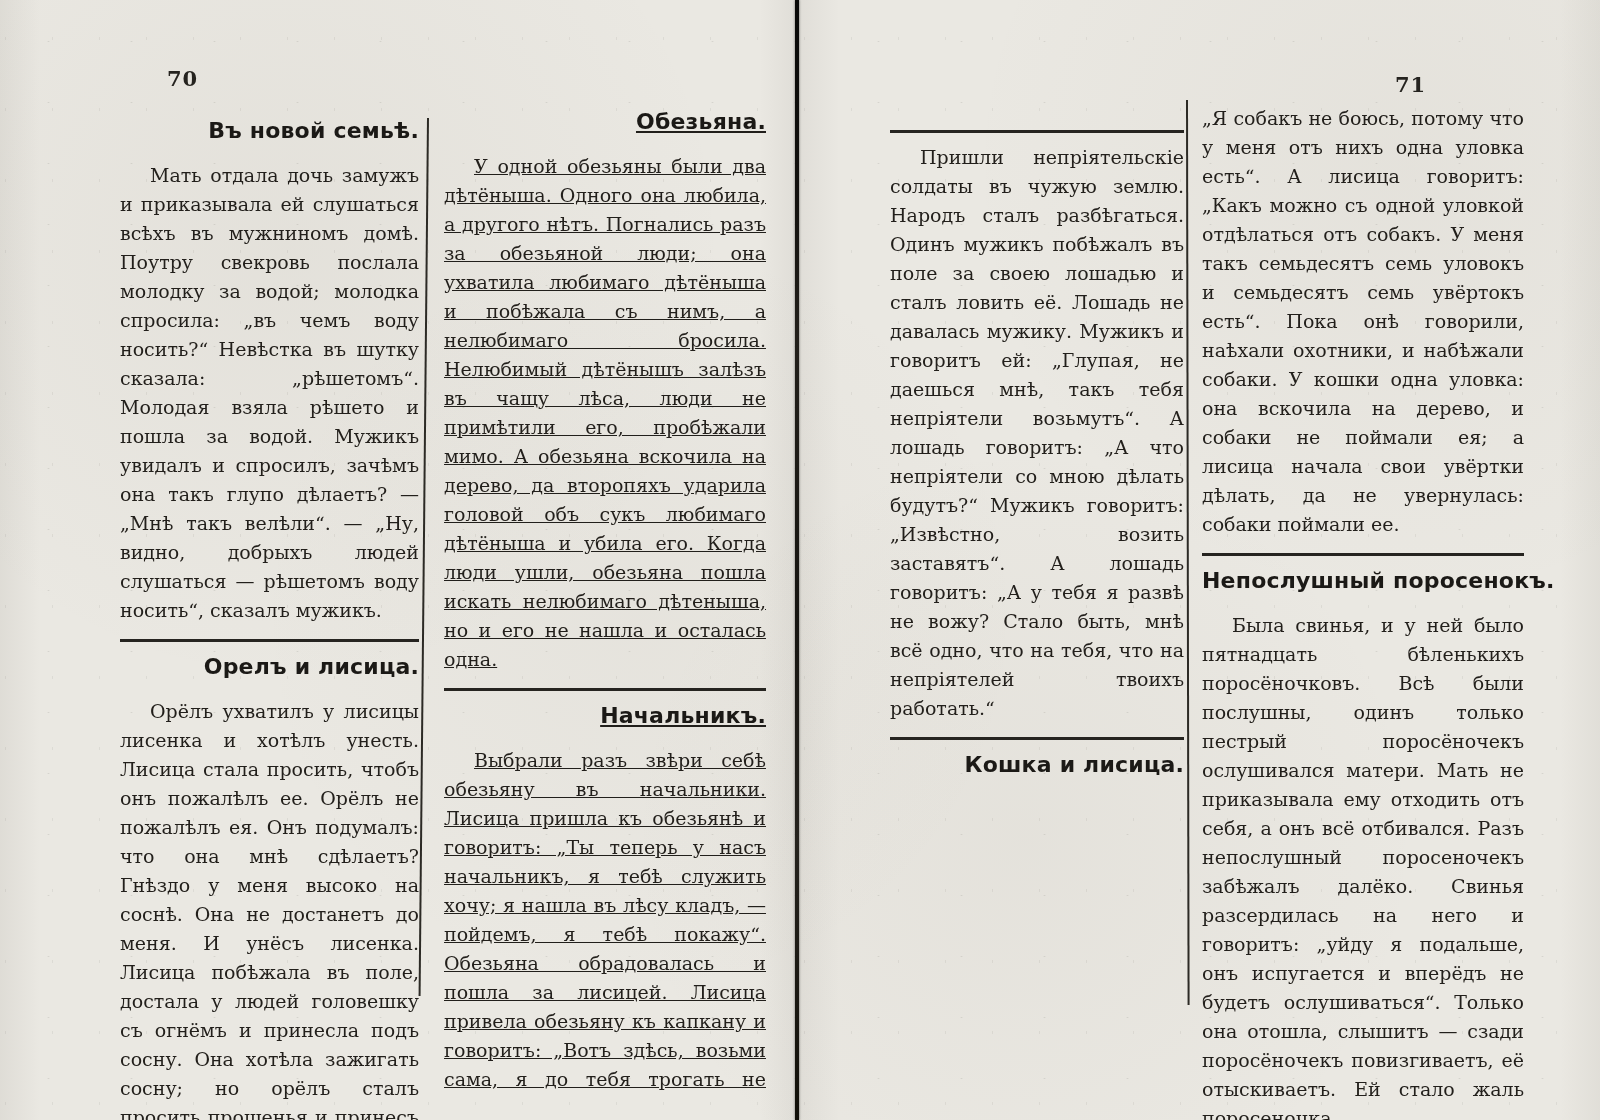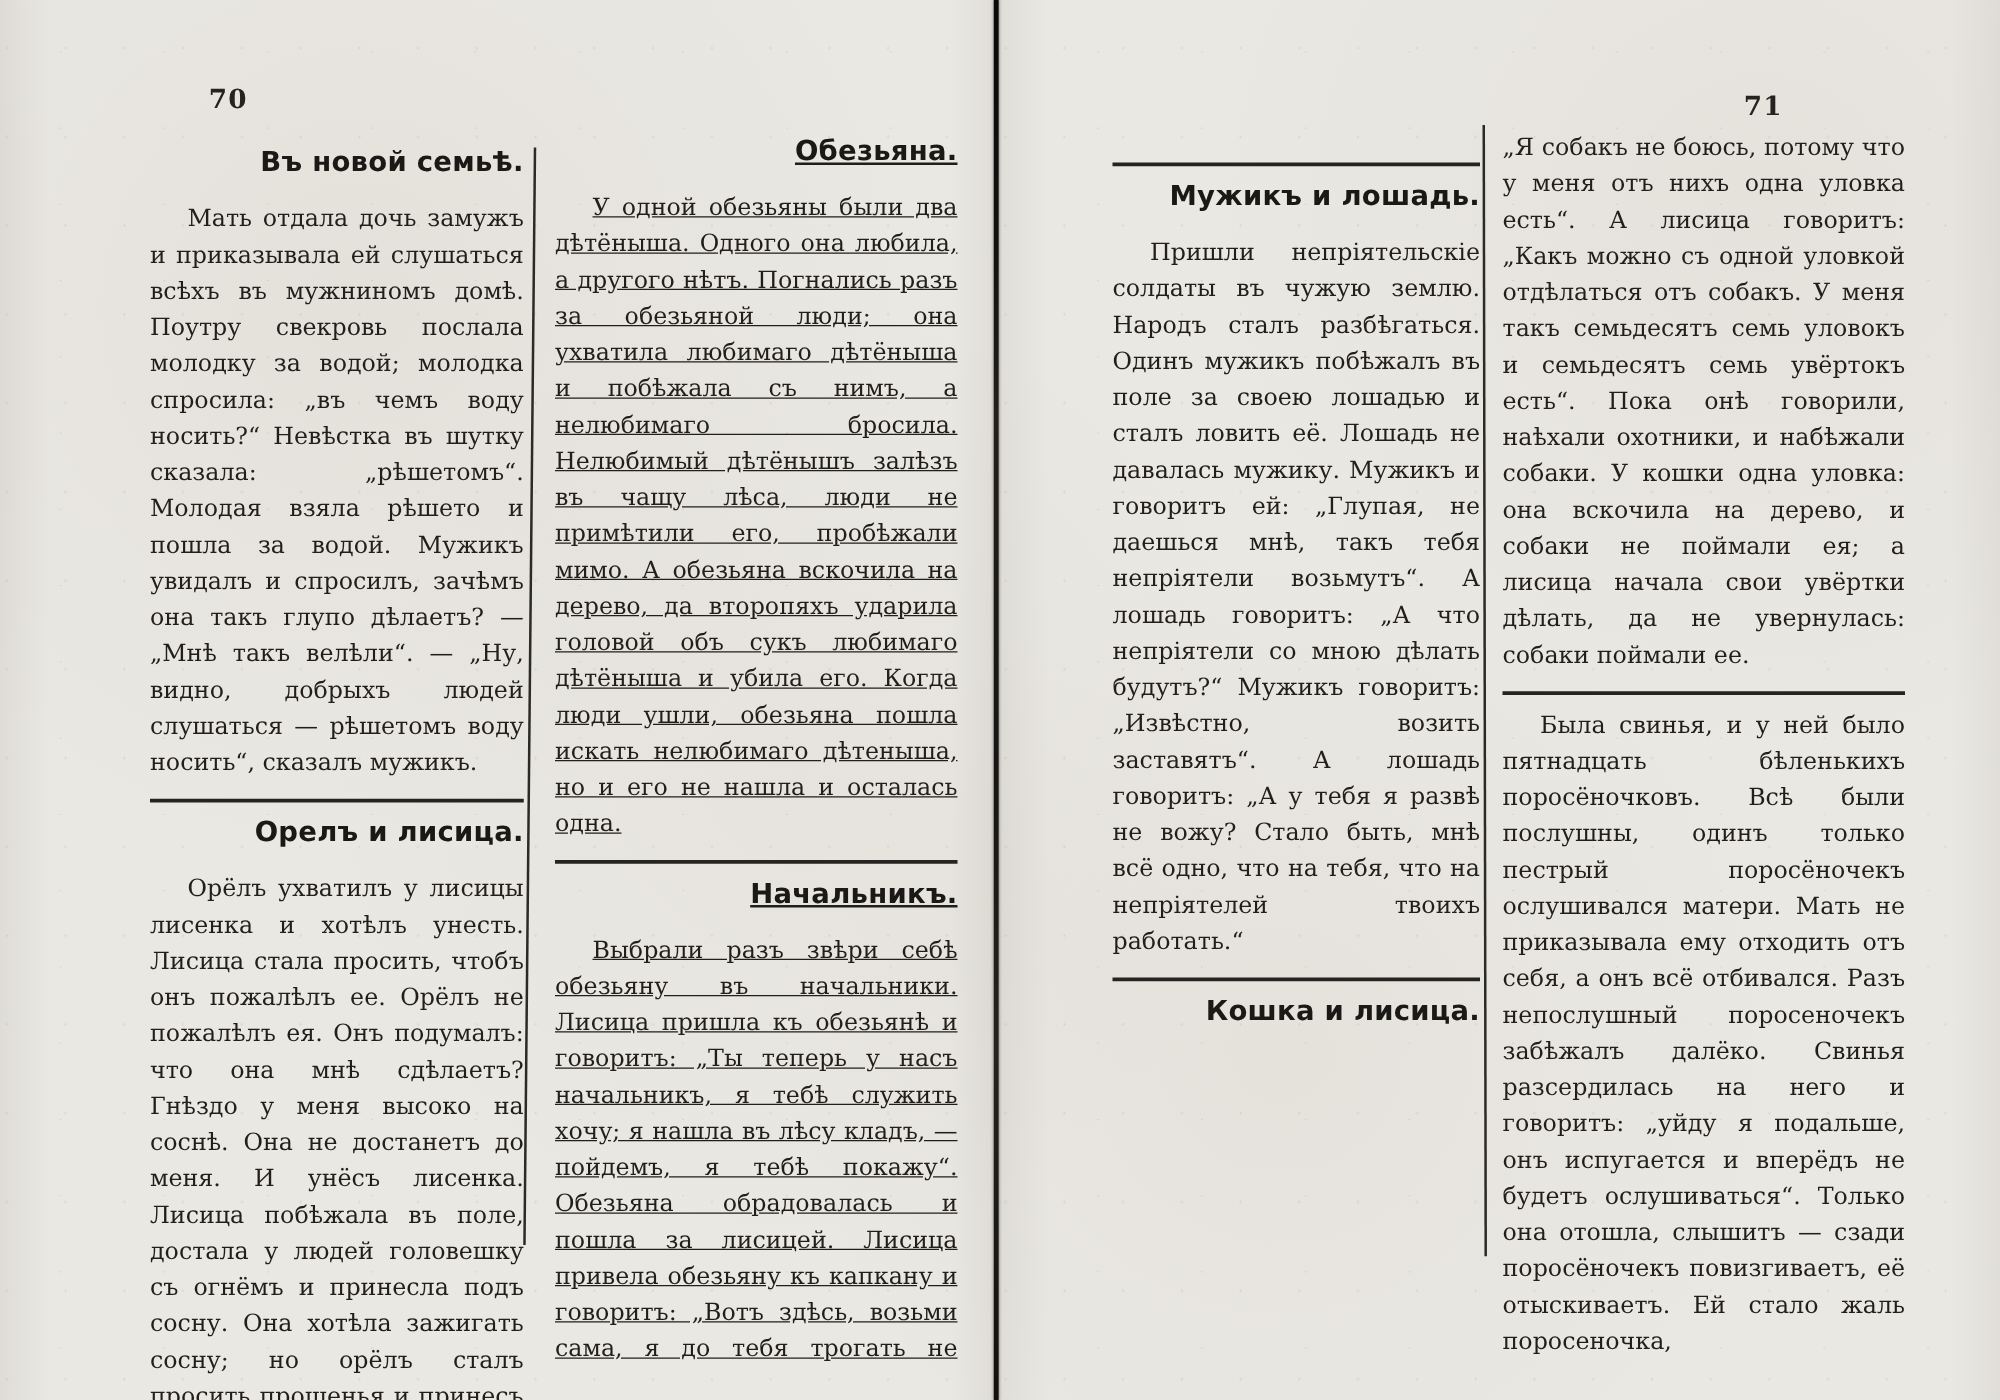--- a/index.html
+++ b/index.html
@@ -137,26 +137,26 @@
         <p class="story-text runs-on">Выбрали разъ звѣри себѣ обезьяну въ начальники. Лисица пришла къ обезьянѣ и говоритъ: „Ты теперь у насъ начальникъ, я тебѣ служить хочу; я нашла въ лѣсу кладъ, — пойдемъ, я тебѣ покажу“. Обезьяна обрадовалась и пошла за лисицей. Лисица привела обезьяну къ капкану и говоритъ: „Вотъ здѣсь, возьми сама, я до тебя трогать не</p>
       </div>
   </div>
 
   <div class="fold-line"></div>
 
   <div class="page page-right">
     <div class="page-number">71</div>
     <div class="text-column col-1-0">
         <div class="section-rule"></div>
-        <h2 class="story-title">Мужикъ и лошадь.</h2>
         <p class="story-text">Пришли непріятельскіе солдаты въ чужую землю. Народъ сталъ разбѣгаться. Одинъ мужикъ побѣжалъ въ поле за своею лошадью и сталъ ловить её. Лошадь не давалась мужику. Мужикъ и говоритъ ей: „Глупая, не даешься мнѣ, такъ тебя непріятели возьмутъ“. А лошадь говоритъ: „А что непріятели со мною дѣлать будутъ?“ Мужикъ говоритъ: „Извѣстно, возить заставятъ“. А лошадь говоритъ: „А у тебя я развѣ не вожу? Стало быть, мнѣ всё одно, что на тебя, что на непріятелей твоихъ работать.“</p>
         <div class="section-rule"></div>
         <h2 class="story-title">Кошка и лисица.</h2>
       </div>
     <div class="column-divider div-1"></div>
     <div class="text-column col-1-1">
         <p class="story-text continued">„Я собакъ не боюсь, потому что у меня отъ нихъ одна уловка есть“. А лисица говоритъ: „Какъ можно съ одной уловкой отдѣлаться отъ собакъ. У меня такъ семьдесятъ семь уловокъ и семьдесятъ семь увёртокъ есть“. Пока онѣ говорили, наѣхали охотники, и набѣжали собаки. У кошки одна уловка: она вскочила на дерево, и собаки не поймали ея; а лисица начала свои увёртки дѣлать, да не увернулась: собаки поймали ее.</p>
         <div class="section-rule"></div>
+        <h2 class="story-title">Непослушный поросенокъ.</h2>
         <p class="story-text runs-on">Была свинья, и у ней было пятнадцать бѣленькихъ поросёночковъ. Всѣ были послушны, одинъ только пестрый поросёночекъ ослушивался матери. Мать не приказывала ему отходить отъ себя, а онъ всё отбивался. Разъ непослушный поросеночекъ забѣжалъ далёко. Свинья разсердилась на него и говоритъ: „уйду я подальше, онъ испугается и вперёдъ не будетъ ослушиваться“. Только она отошла, слышитъ — сзади поросёночекъ повизгиваетъ, её отыскиваетъ. Ей стало жаль поросеночка,</p>
       </div>
   </div>
 
 </div>
 
 </body></html>

